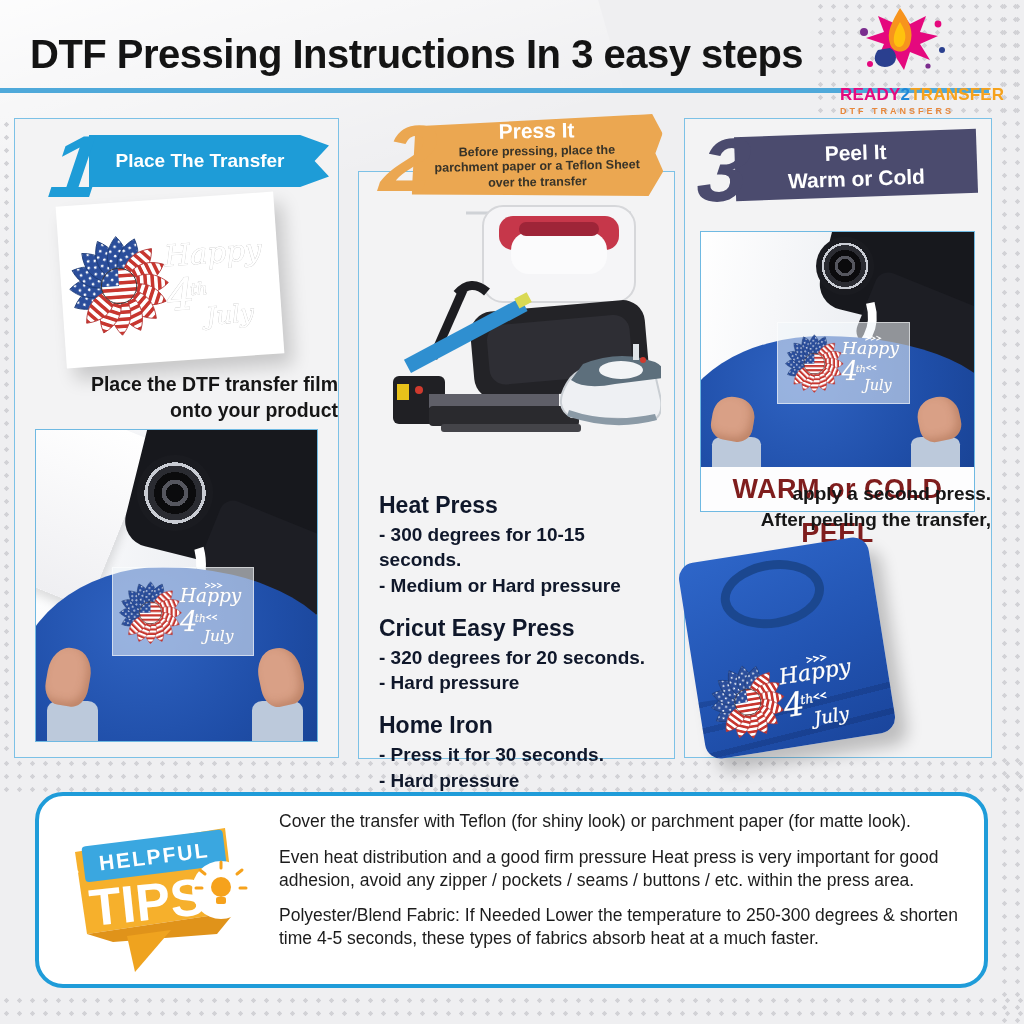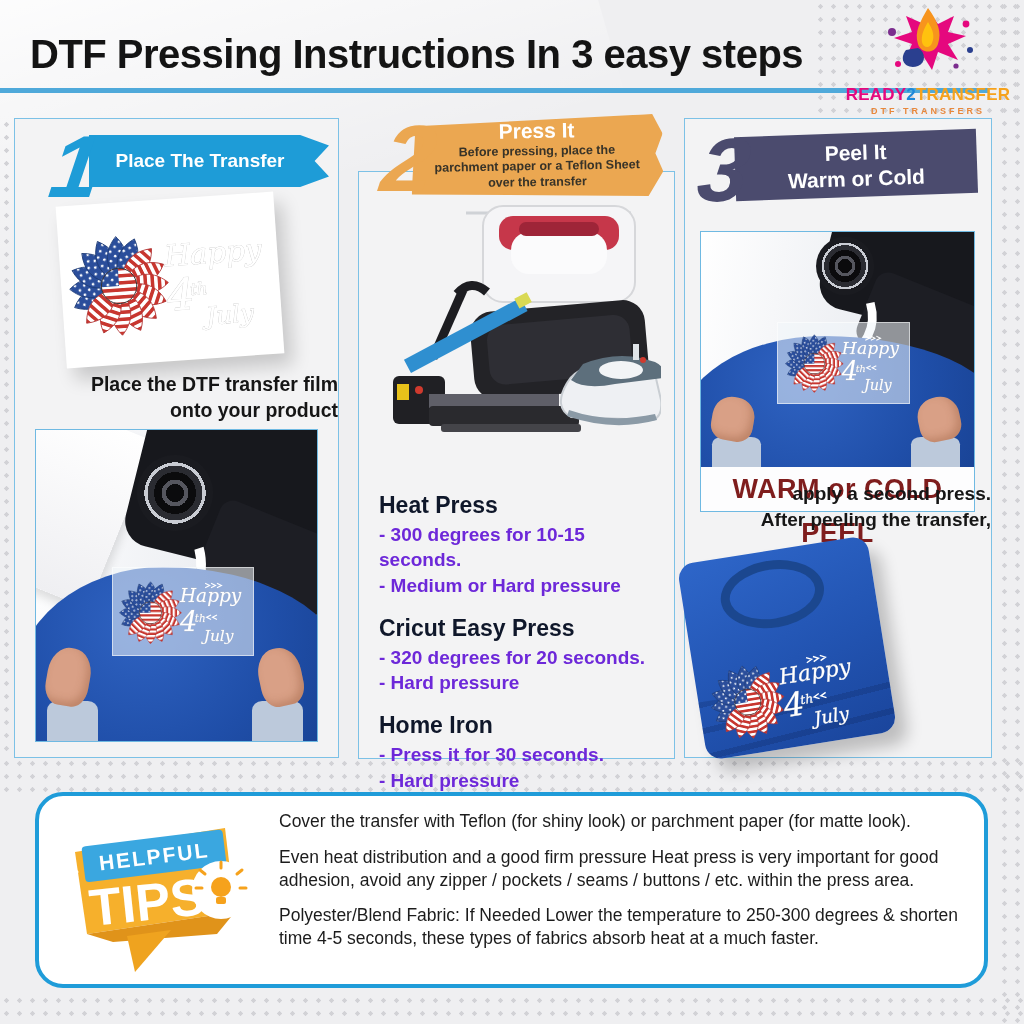--- a/index.html
+++ b/index.html
@@ -14,21 +14,21 @@
   #dots-right{right:0;top:0;width:26px;height:1024px;}
   #dots-bottom{left:0;bottom:0;width:1024px;height:30px;}
   #dots-gap{left:0;top:757px;width:1024px;height:36px;}
   #dots-left{left:0;top:118px;width:13px;height:640px;}
   #dots-logo{right:0;top:0;width:210px;height:118px;}
 
   
   .title{position:absolute;left:30px;top:32px;z-index:2;font-size:40px;font-weight:800;
     color:#141414;letter-spacing:-.5px;}
   .rule{position:absolute;left:0;top:88px;width:989px;height:5px;background:#4fa9da;z-index:1;}
-  .logo{position:absolute;right:8px;top:2px;width:176px;text-align:center;z-index:2;}
+  .logo{position:absolute;right:8px;top:2px;width:176px;z-index:2;}
   .logo .brand{font-size:17px;font-weight:800;letter-spacing:.2px;line-height:1;}
   .logo .tagline{font-size:9px;font-weight:700;letter-spacing:3px;color:#e8883c;margin-top:3px;}
   .c-ready{color:#e5087e}.c-two{color:#1e88d9}.c-transfer{color:#f6a21c}
 
   
   .panel{position:absolute;background:#f3f3f4;border:1.5px solid #7cc1e6;z-index:1;}
   #panel1{left:14px;top:118px;width:323px;height:638px;}
   #panel2{left:358px;top:171px;width:315px;height:586px;overflow:visible;}
   #panel3{left:684px;top:118px;width:306px;height:638px;}
 
@@ -96,21 +96,21 @@
     border:1.5px solid #6fb9e2;border-top:none;text-align:center;line-height:44px;
     font-size:27px;font-weight:800;color:#7f1d1d;letter-spacing:.5px;}
 
   
   .equip{position:absolute;left:12px;top:26px;width:290px;height:268px;}
 
   
   .methods{position:absolute;left:20px;top:320px;width:280px;}
   .method{margin-bottom:17px;}
   .mname{color:#0f172a;font-size:23px;font-weight:700;margin-bottom:3px;}
-  .mline{font-size:19px;font-weight:700;color:#6d28d9;line-height:1.33;}
+  .mline{font-size:19px;font-weight:700;color:#0f172a;line-height:1.33;}
 
   
   .folded{position:absolute;left:6px;top:430px;width:192px;height:198px;transform:rotate(-9deg);
     background:linear-gradient(160deg,#2e66c9 0%,#2254b2 55%,#1a459c 100%);
     border-radius:16px;box-shadow:10px 14px 16px rgba(0,0,0,.22);}
   .collar{position:absolute;left:20%;top:5%;width:54%;height:34%;border:9px solid #1b478f;
     border-radius:50%;box-sizing:border-box;}
   .foldshade{position:absolute;left:0;bottom:0;width:100%;height:30%;
     background:repeating-linear-gradient(175deg,rgba(10,30,80,.22) 0 6px,rgba(0,0,0,0) 6px 26px);
     border-radius:0 0 16px 16px;}

